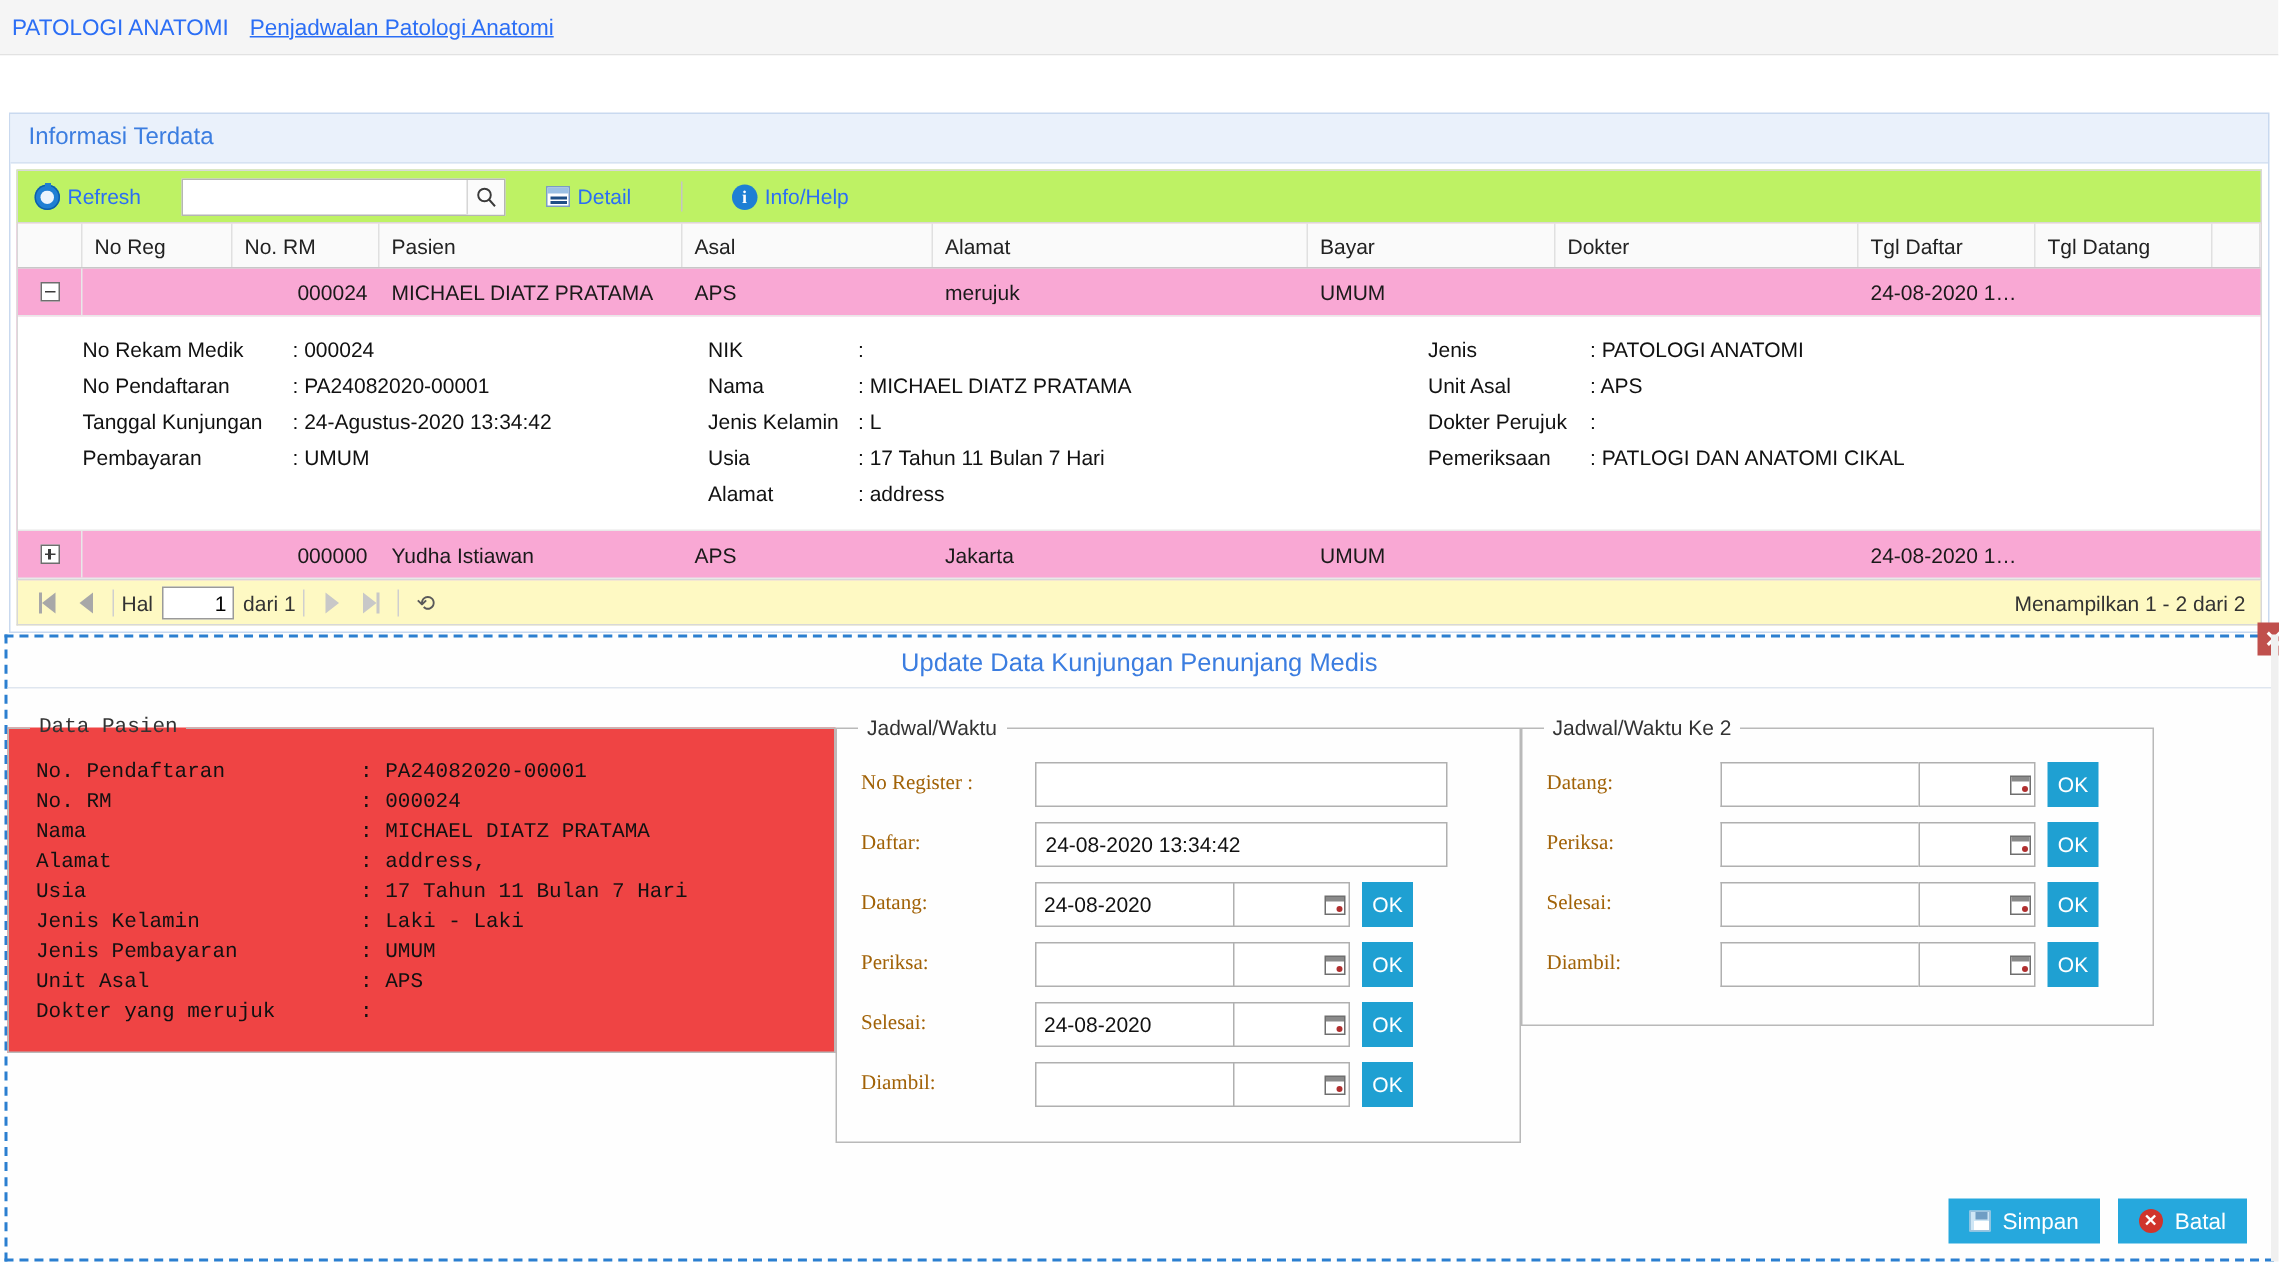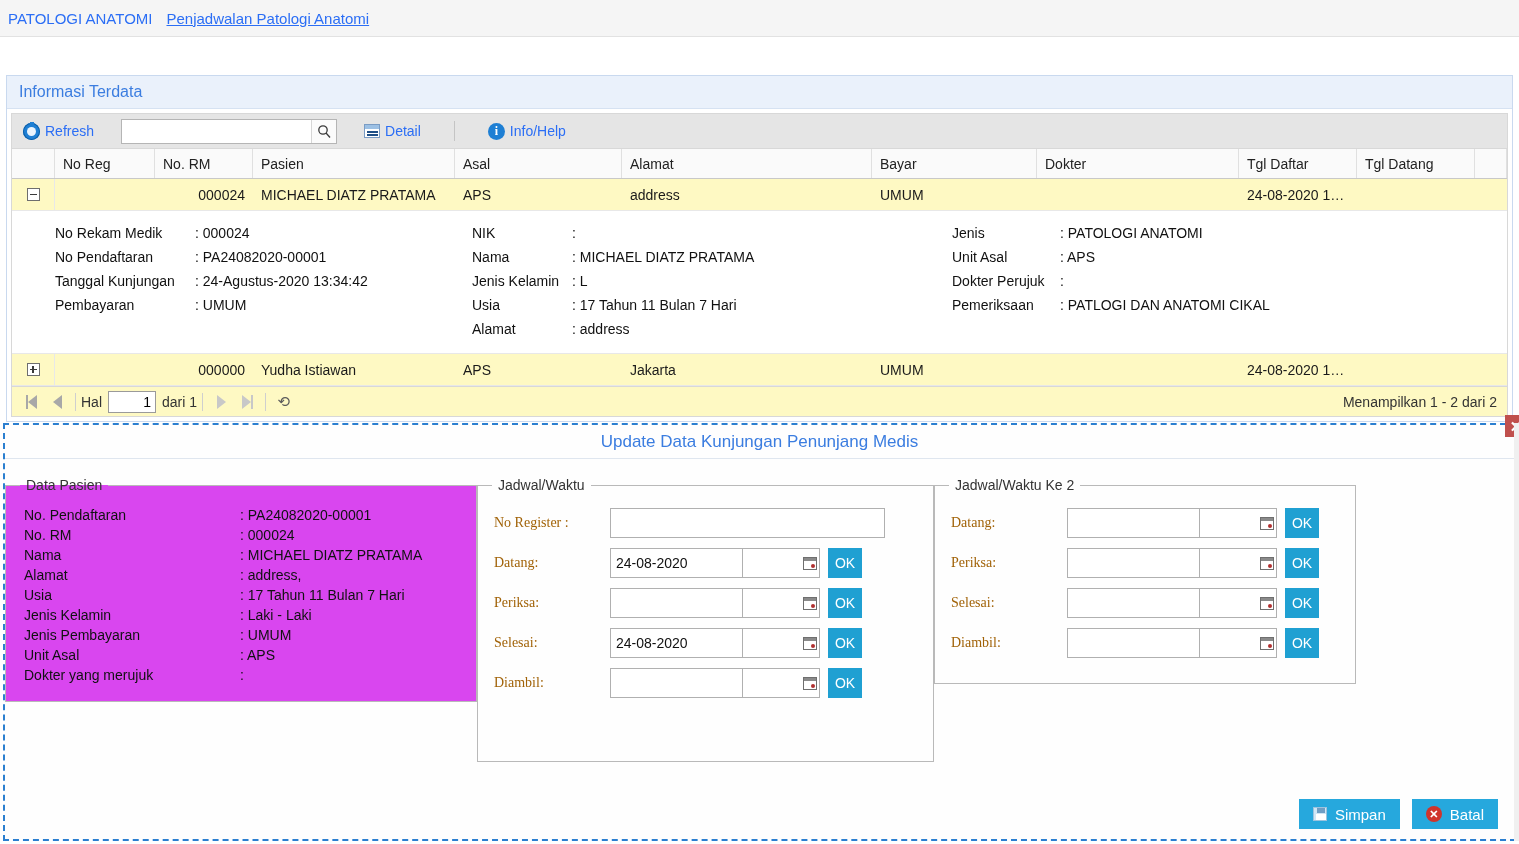--- a/index.html
+++ b/index.html
@@ -42,21 +42,21 @@
     height: 33px;
     display: flex;
     align-items: center;
     padding-left: 12px;
     border-bottom: 1px solid #d6e2f2;
   }
   .panel-title { color: #3b7de0; font-size: 16px; }
 
   
   .toolbar {
-    background: #e5e5e5;
+    background: #bef264;
     height: 36px;
     display: flex;
     align-items: center;
     padding: 0 8px;
     gap: 24px;
     border-bottom: 1px solid #d8d8d8;
     margin: 4px 4px 0 4px;
     border: 1px solid #d8d8d8;
   }
   .tb-btn {
@@ -117,21 +117,21 @@
   }
   .info-ic {
     width: 17px; height: 17px; border-radius: 50%;
     background: #1e7fd4; color: #fff;
     font-size: 12px; font-weight: bold;
     display: flex; align-items: center; justify-content: center;
     font-family: "Liberation Serif", serif;
   }
 
   
-  .grid { margin: 0 4px; border: 1px solid #d8d8d8; border-top: 0; background: #fef9c3; }
+  .grid { margin: 0 4px; border: 1px solid #d8d8d8; border-top: 0; background: #f9a8d4; }
   .grid-head {
     display: flex; height: 30px;
     background: #fafafa;
     border-bottom: 1px solid #c8c8c8;
     align-items: stretch;
   }
   .gh {
     display: flex; align-items: center;
     padding-left: 8px; font-size: 14px; color: #222;
     border-right: 1px solid #e0e0e0;
@@ -228,21 +228,21 @@
   }
 
   fieldset.box {
     border: 1px solid #b9b9b9;
     margin: 0; padding: 0;
   }
   fieldset.box > legend {
     font-size: 14px; color: #333; padding: 0 6px; margin-left: 14px;
   }
 
-  .pasien-box { width: 472px; height: 225px; margin-left: 32px; background: #d946ef; }
+  .pasien-box { width: 552px; height: 225px; margin-left: 32px; background: #ef4444; font-family: Liberation Mono, monospace; }
   .pasien-inner { padding: 12px 0 0 18px; }
   .p-line { display: flex; height: 20px; align-items: center; font-size: 14px; }
   .p-key { width: 216px; color: #111; }
   .p-val { color: #111; }
 
   .jadwal-box { width: 457px; height: 285px; margin-left: 38px; }
   .jadwal2-box { width: 422px; height: 207px; margin-left: 18px; }
   .j-inner { padding: 10px 0 0 16px; }
   .j-row { display: flex; align-items: center; height: 40px; gap: 8px; }
   .j-label { width: 108px; font-size: 14px; color: #a16207; font-family: Liberation Serif, serif; }
@@ -375,21 +375,21 @@
     </div>
 
     <div class="grid-row">
       <div class="expander-cell" style="width:43px">
         <span class="exp-box"></span>
       </div>
       <div class="gc" style="width:100px"></div>
       <div class="gc" style="width:98px;text-align:right;padding-right:8px">000024</div>
       <div class="gc" style="width:202px">MICHAEL DIATZ PRATAMA</div>
       <div class="gc" style="width:167px">APS</div>
-      <div class="gc" style="width:250px">address</div>
+      <div class="gc" style="width:250px">merujuk</div>
       <div class="gc" style="width:165px">UMUM</div>
       <div class="gc" style="width:202px"></div>
       <div class="gc" style="width:118px">24-08-2020 1…</div>
       <div class="gc" style="width:118px"></div>
     </div>
 
     <div class="row-detail">
       <div class="detail-col" style="width:460px;padding-left:43px">
         <div class="dl-line">
           <span class="dl-key" style="width:140px">No Rekam Medik</span>
@@ -541,20 +541,24 @@
         </div>
       </div>
     </fieldset>
 
     <fieldset class="box jadwal-box">
       <legend>Jadwal/Waktu</legend>
       <div class="j-inner">
         <div class="j-row">
           <span class="j-label">No Register :</span>
           <input class="inp inp-long" value="" style="">
+        </div>
+        <div class="j-row">
+          <span class="j-label">Daftar:</span>
+          <input class="inp inp-long" value="24-08-2020 13:34:42" style="">
         </div>
         <div class="j-row">
           <span class="j-label">Datang:</span>
           <div class="date-wrap">
             <input class="date-inp" value="24-08-2020" style="">
             <div class="cal-btn">
                 <span class="cal-ic"></span>
               </div>
           </div>
           <input class="inp time-inp" value="" style="">

